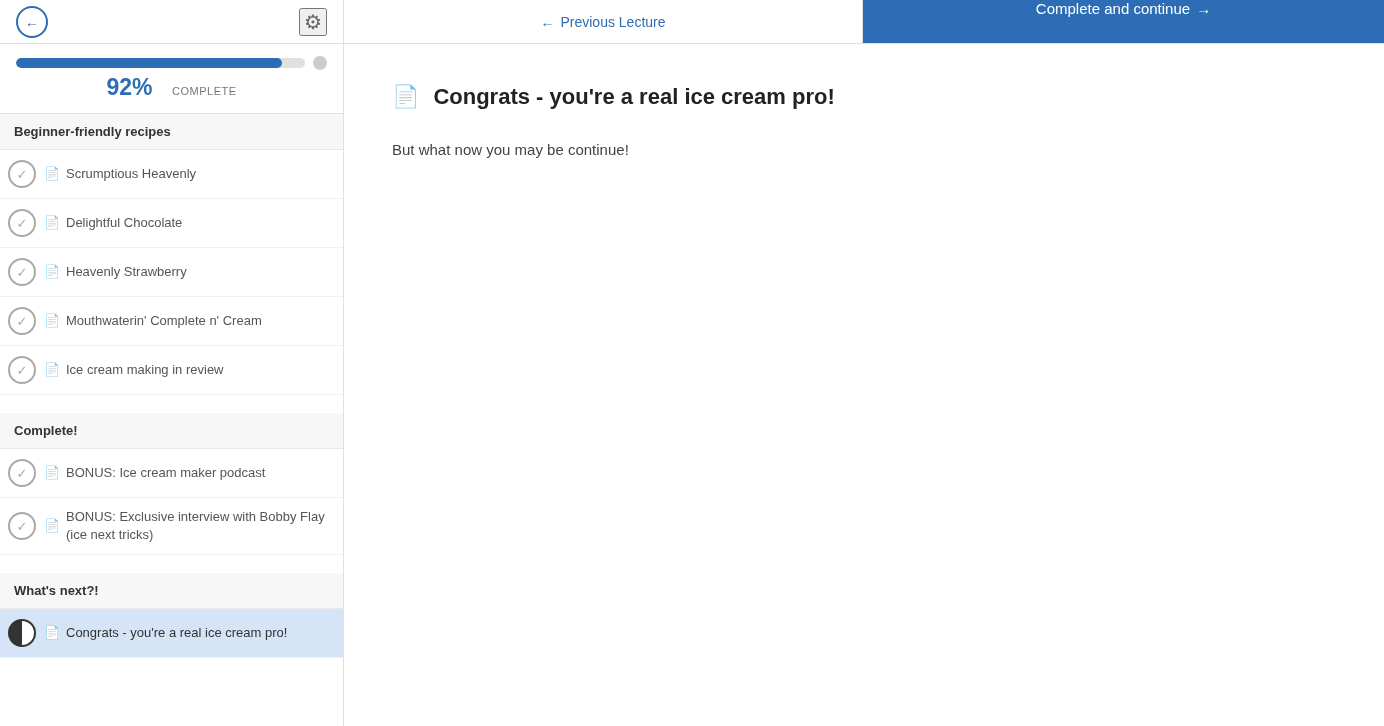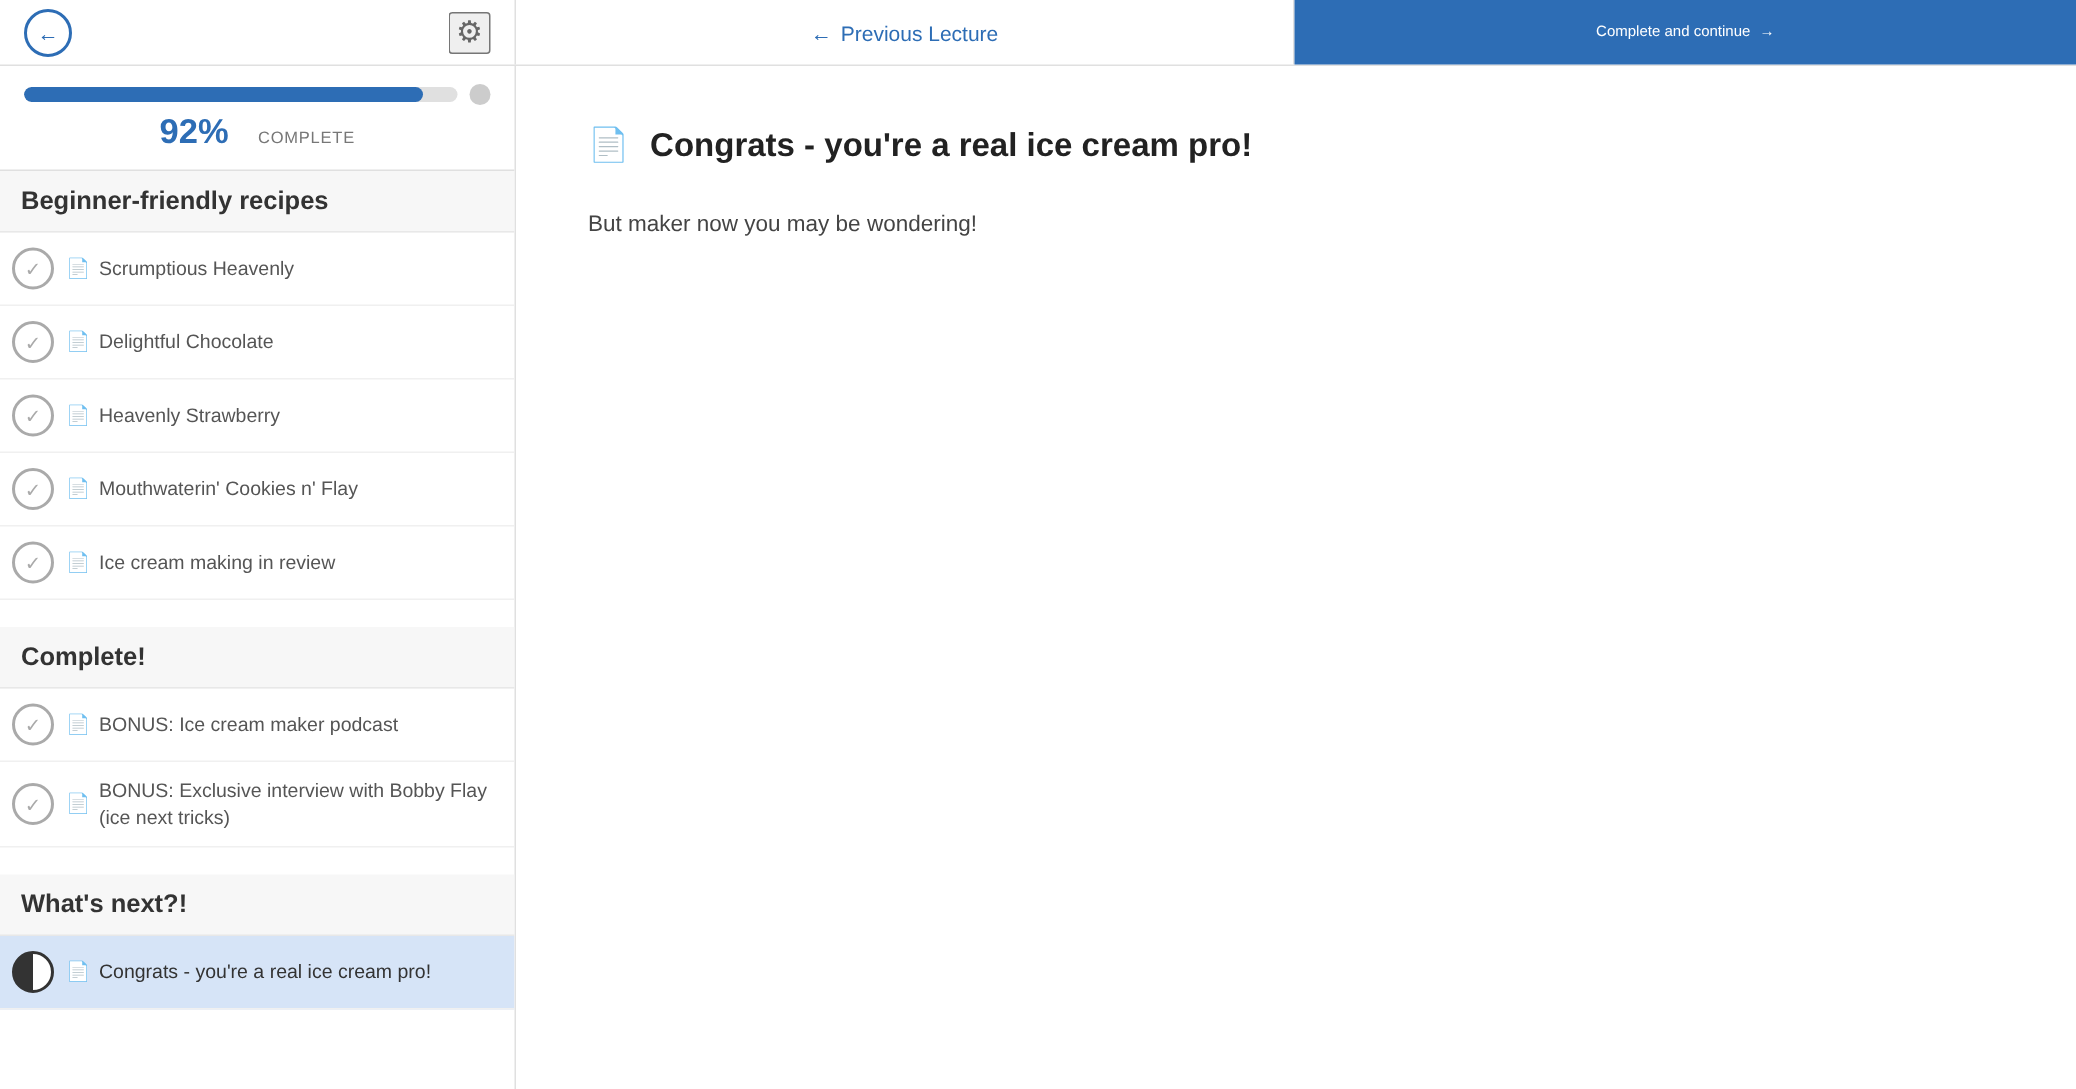--- a/index.html
+++ b/index.html
@@ -46,24 +46,24 @@
       justify-content: center;
       cursor: pointer;
       font-size: 14px;
       color: #2d6db5;
       border-right: 1px solid #e0e0e0;
     }
     .nav-complete {
       background: #2d6db5;
       color: white;
       display: flex;
-      align-items: center;
+      align-items: flex-start;
       justify-content: center;
       cursor: pointer;
-      font-size: 10px;
+      font-size: 15px;
       font-weight: 500;
       width: 521px;
       flex-shrink: 0;
     }
 
     
     .main-layout {
       display: flex;
       flex: 1;
       overflow: hidden;
@@ -118,21 +118,21 @@
     }
     .progress-label {
       font-size: 11px;
       color: #777;
       letter-spacing: 0.5px;
       margin-left: 16px;
     }
 
     .section-header {
       padding: 10px 14px;
-      font-size: 17px;
+      font-size: 13px;
       font-weight: 700;
       color: #333;
       background: #f7f7f7;
       border-bottom: 1px solid #e8e8e8;
     }
 
     .lesson-item {
       display: flex;
       align-items: center;
       padding: 10px 8px;
@@ -254,21 +254,21 @@
       <span class="lesson-title">Delightful Chocolate</span>
     </div>
     <div class="lesson-item">
       <div class="check-icon checked">✓</div>
       <span class="doc-icon">📄</span>
       <span class="lesson-title">Heavenly Strawberry</span>
     </div>
     <div class="lesson-item">
       <div class="check-icon checked">✓</div>
       <span class="doc-icon">📄</span>
-      <span class="lesson-title">Mouthwaterin' Cookies n' Flay</span>
+      <span class="lesson-title">Mouthwaterin' Complete n' Cream</span>
     </div>
     <div class="lesson-item">
       <div class="check-icon checked">✓</div>
       <span class="doc-icon">📄</span>
       <span class="lesson-title">Ice cream making in review</span>
     </div>
 
     <div style="height: 18px;"></div>
 
     <div class="section-header">
@@ -299,16 +299,16 @@
       <span class="lesson-title" style="color:#333; font-weight:500;">Congrats - you're a real ice cream pro!</span>
     </div>
 
   </div>
 
   <div class="content-area">
     <div class="content-header">
       <span class="content-doc-icon">📄</span>
       <h1 class="content-title">Congrats - you're a real ice cream pro!</h1>
     </div>
-    <p class="content-body">But maker now you may be wondering!</p>
+    <p class="content-body">But what now you may be continue!</p>
   </div>
 
 </div>
 
 </body></html>

